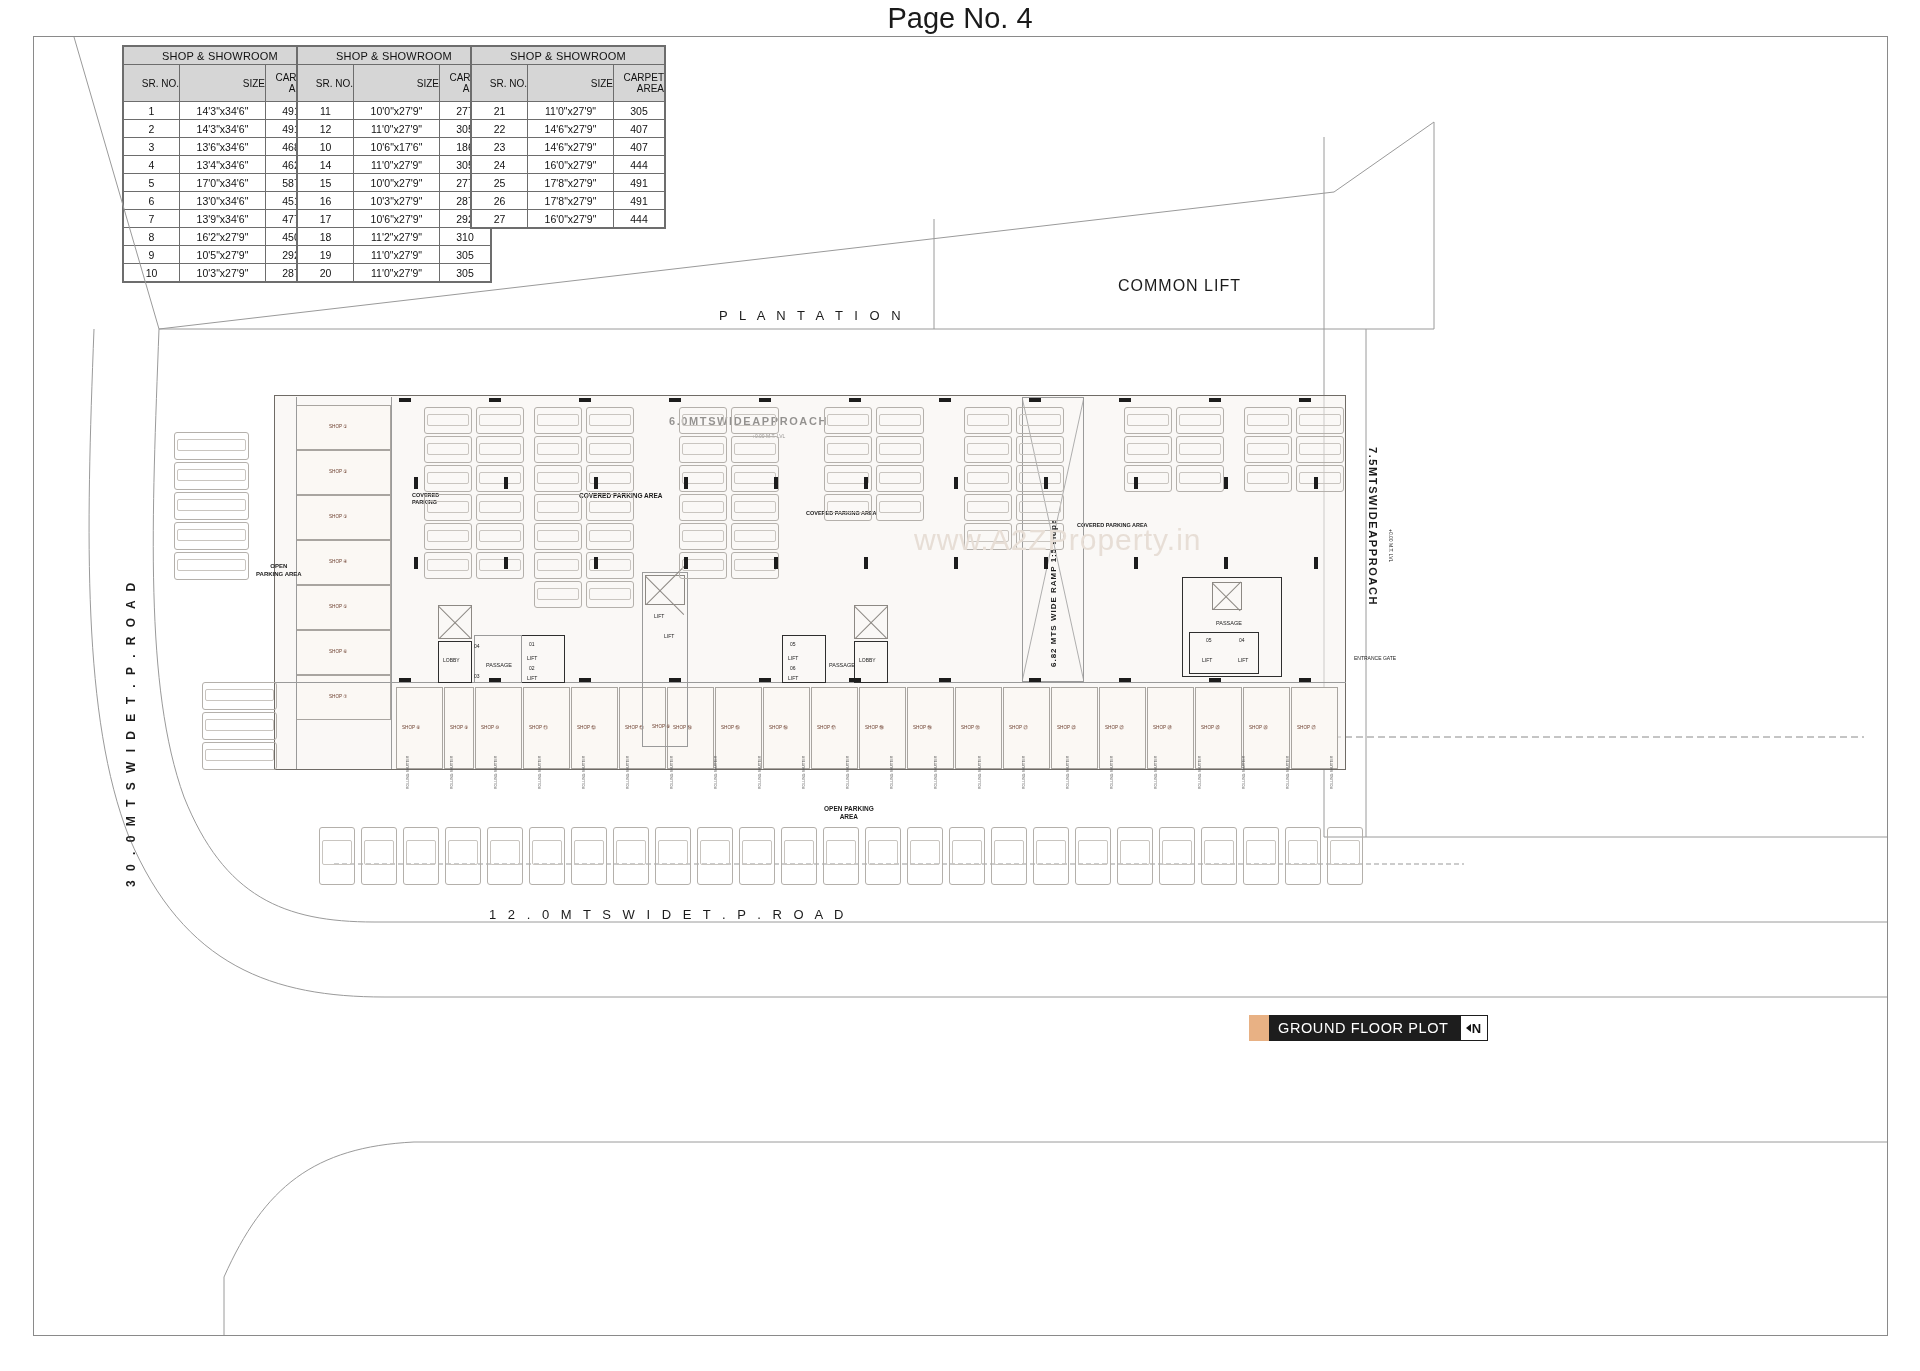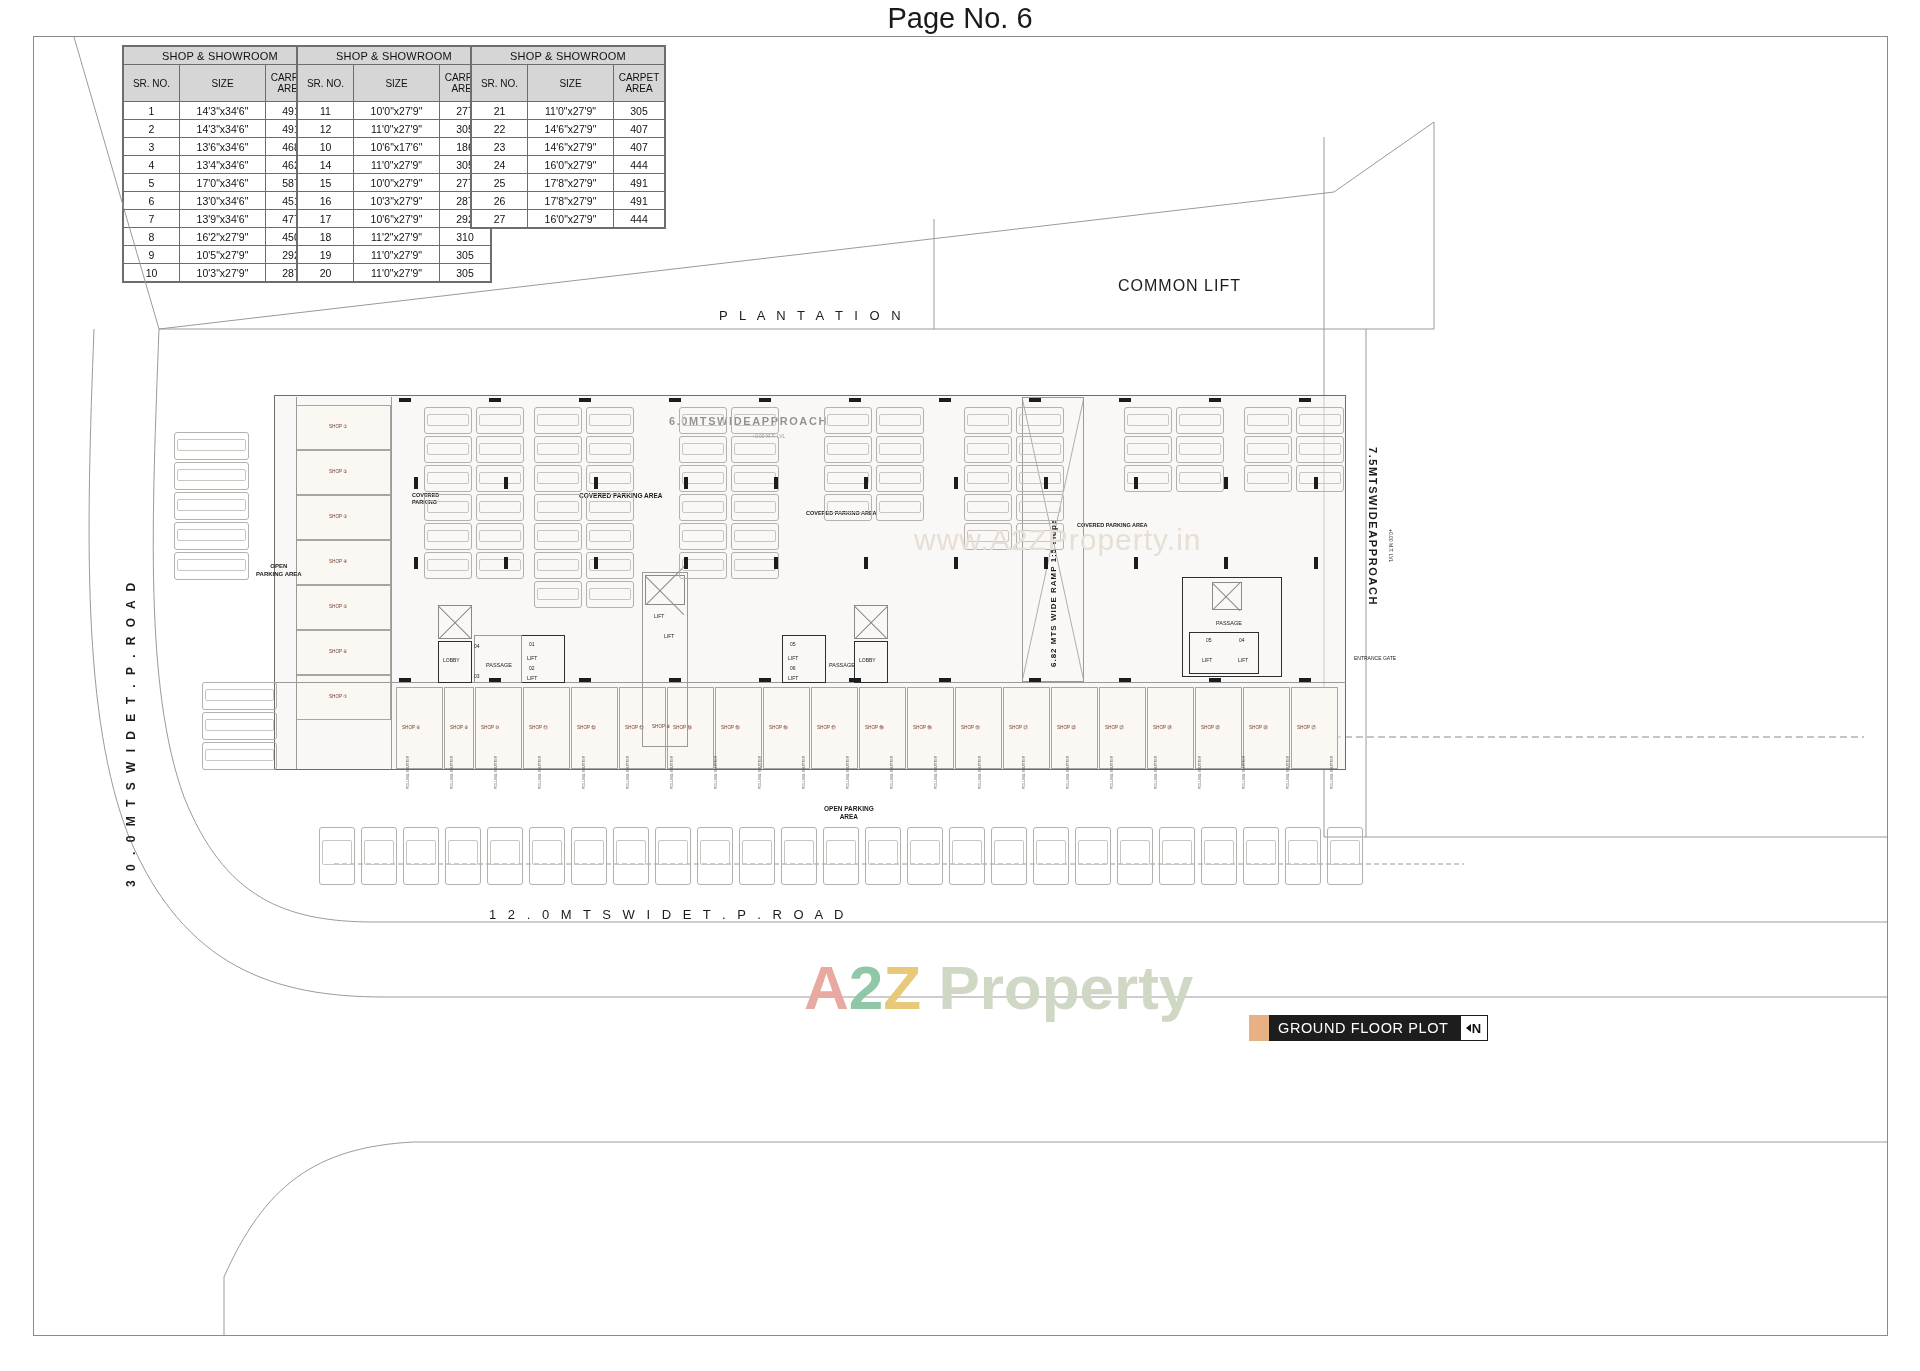--- a/index.html
+++ b/index.html
@@ -7,21 +7,21 @@
 
   .page-title{position:absolute;top:2px;left:0;width:1920px;text-align:center;font-size:29px;color:#1a1a1a;font-family:"Liberation Sans",sans-serif;}
 
   .sheet{position:absolute;left:33px;top:36px;width:1855px;height:1300px;border:1px solid #8a8a8a;background:#fff;box-sizing:border-box;overflow:hidden;}
 
   
   .tbl{position:absolute;border:1px solid #6d6d6d;border-collapse:collapse;background:#fff;font-family:"Liberation Sans",sans-serif;}
   .tbl table{border-collapse:collapse;}
   .tbl td,.tbl th{border:1px solid #6d6d6d;font-size:10.5px;color:#111;text-align:center;padding:0;height:17px;font-weight:400;}
   .tbl .ttl{background:#d6d6d6;font-size:11px;letter-spacing:.2px;height:17px;font-weight:400;}
-  .tbl .hd{background:#d6d6d6;font-size:10px;line-height:11px;height:36px;font-weight:400;}
+  .tbl .hd{background:#d6d6d6;font-size:10px;line-height:11px;height:36px;font-weight:400;text-align:right;}
   .c-sr{width:55px;}
   .c-size{width:85px;}
   .c-area{width:50px;}
 
   #tbl1{left:88px;top:8px;}
   #tbl2{left:262px;top:8px;}
   #tbl3{left:436px;top:8px;}
 
   
   .ln{position:absolute;background:#9a9a9a;}
@@ -58,21 +58,21 @@
   .tblock{position:absolute;left:1215px;top:978px;height:26px;display:flex;align-items:stretch;}
   .tblock .swatch{width:20px;background:#e8b184;}
   .tblock .bar{background:#1d1d1d;display:flex;align-items:center;padding:0 11px 0 9px;}
   .tblock .bar span{color:#fff;font-size:14.5px;letter-spacing:.6px;font-family:"Liberation Sans",sans-serif;}
   .tblock .north{width:26px;background:#fff;border:1px solid #1d1d1d;display:flex;align-items:center;justify-content:center;font-size:13px;font-weight:bold;color:#111;}
   .tblock .north .tri{width:0;height:0;border-top:4px solid transparent;border-bottom:4px solid transparent;border-right:5px solid #111;margin-right:1px;}
 </style>
 </head>
 <body>
 
-<div class="page-title">Page No. 6</div>
+<div class="page-title">Page No. 4</div>
 
 <div class="sheet">
 
   <div class="tbl" id="tbl1">
     <table>
       <tbody>
           <tr>
             <td class="ttl" colspan="3">SHOP &amp; SHOWROOM</td>
           </tr>
       <tr>
@@ -578,21 +578,20 @@
       <div class="fill-dk" style="left: 1010px; top: 520px; width: 4px; height: 12px;"></div>
       <div class="fill-dk" style="left: 1100px; top: 440px; width: 4px; height: 12px;"></div>
       <div class="fill-dk" style="left: 1100px; top: 520px; width: 4px; height: 12px;"></div>
       <div class="fill-dk" style="left: 1190px; top: 440px; width: 4px; height: 12px;"></div>
       <div class="fill-dk" style="left: 1190px; top: 520px; width: 4px; height: 12px;"></div>
       <div class="fill-dk" style="left: 1280px; top: 440px; width: 4px; height: 12px;"></div>
       <div class="fill-dk" style="left: 1280px; top: 520px; width: 4px; height: 12px;"></div>
     </div>
 
   <div class="wm-url">www.A2ZProperty.in</div>
-  <div class="wm-logo"><span class="wm-a">A</span><span class="wm-2">2</span><span class="wm-z">Z</span> <span class="wm-p">Property</span></div>
 
   <div class="tblock">
     <div class="swatch"></div>
     <div class="bar">
         <span>GROUND FLOOR PLOT</span>
       </div>
     <div class="north">
         <span class="tri"></span>
         <span>N</span>
       </div>

